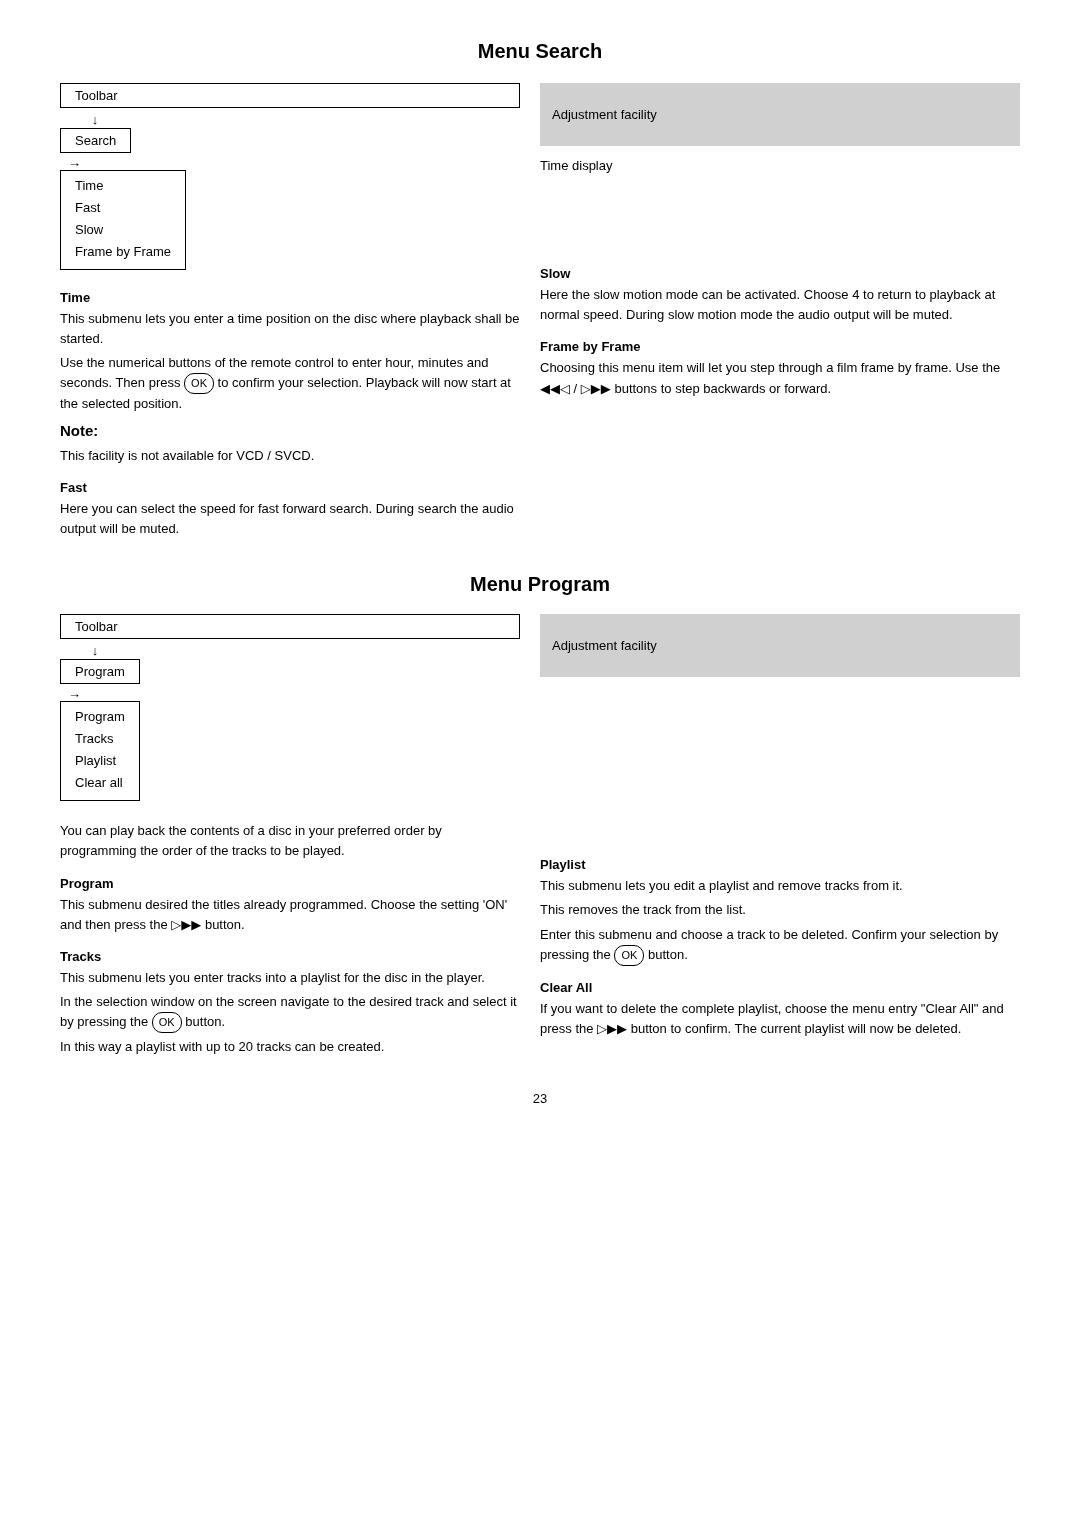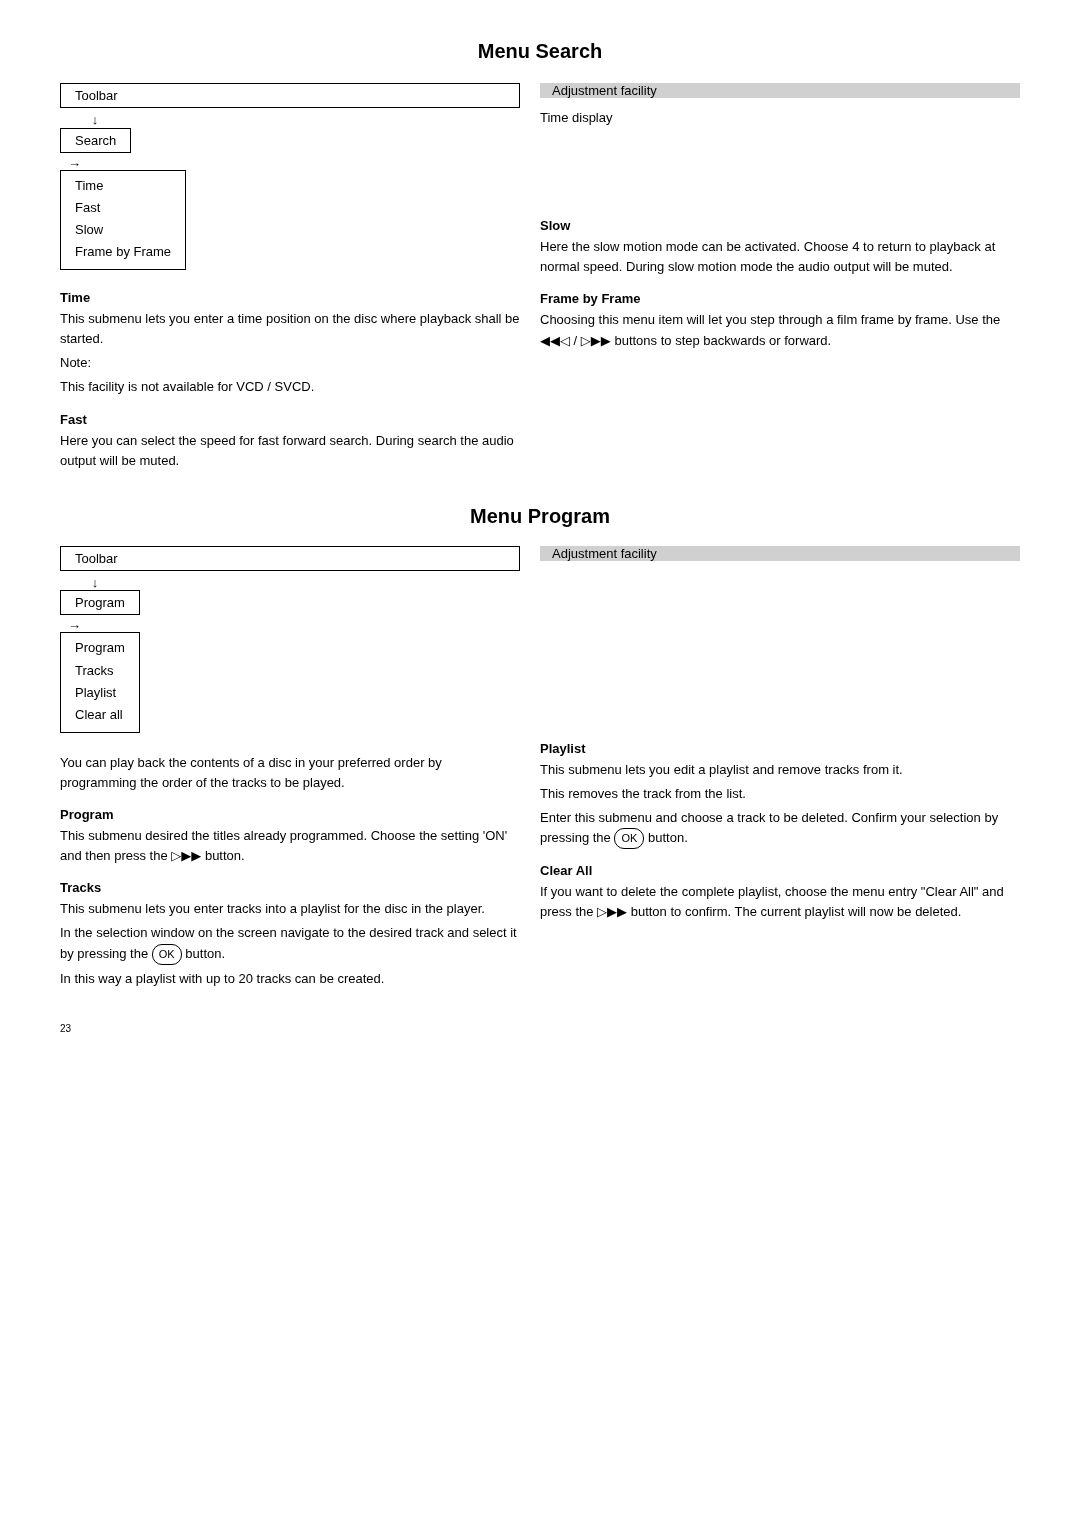--- a/index.html
+++ b/index.html
@@ -27,21 +27,21 @@
     }
     .left-col {
       width: 460px;
       flex-shrink: 0;
     }
     .right-col {
       flex: 1;
     }
     .adjustment-bar {
       background: #d0d0d0;
-      padding: 0 12px;
+      padding: 24px 12px;
       font-size: 13px;
       margin-bottom: 10px;
     }
     .diagram {
       margin-bottom: 20px;
     }
     .toolbar-box {
       border: 1px solid #000;
       display: inline-block;
       padding: 4px 14px;
@@ -99,33 +99,34 @@
     }
     .topic-title:first-child {
       margin-top: 0;
     }
     p {
       font-size: 13px;
       line-height: 1.55;
       margin-bottom: 4px;
     }
     .note-label {
-      font-weight: normal;
-      font-size: 13px;
+      font-weight: bold;
+      font-size: 15px;
     }
     .ok-btn {
       display: inline-block;
       border: 1px solid #000;
       border-radius: 10px;
       padding: 1px 6px;
       font-size: 11px;
       font-family: Arial, Helvetica, sans-serif;
     }
     .page-number {
-      font-size: 10px;
+      text-align: center;
+      font-size: 13px;
     }
   </style>
 </head>
 <body>
 
 <h1>Menu Search</h1>
 
 <div class="two-col section">
 
   <div class="left-col">
@@ -143,20 +144,25 @@
           <div>Slow</div>
           <div>Frame by Frame</div>
         </div>
       </div>
     </div>
 
     <div>
       <div class="topic-title">Time</div>
       <p>This submenu lets you enter a time position on the disc where playback shall be started.</p>
       <p>
+        <span>Use the numerical buttons of the remote control to enter hour, minutes and seconds. Then press</span>
+        <span class="ok-btn">OK</span>
+        <span>to confirm your selection. Playback will now start at the selected position.</span>
+      </p>
+      <p>
         <span class="note-label">Note:</span>
       </p>
       <p>This facility is not available for VCD / SVCD.</p>
     </div>
 
     <div style="margin-top:14px;">
       <div class="topic-title">Fast</div>
       <p>Here you can select the speed for fast forward search. During search the audio output will be muted.</p>
     </div>
   </div>

